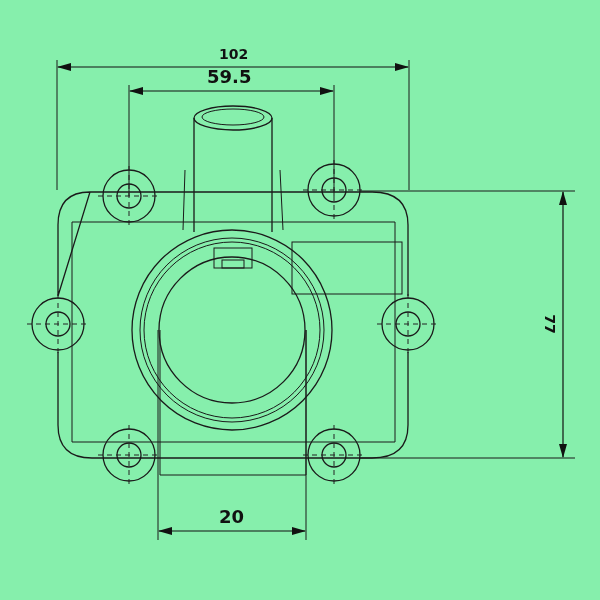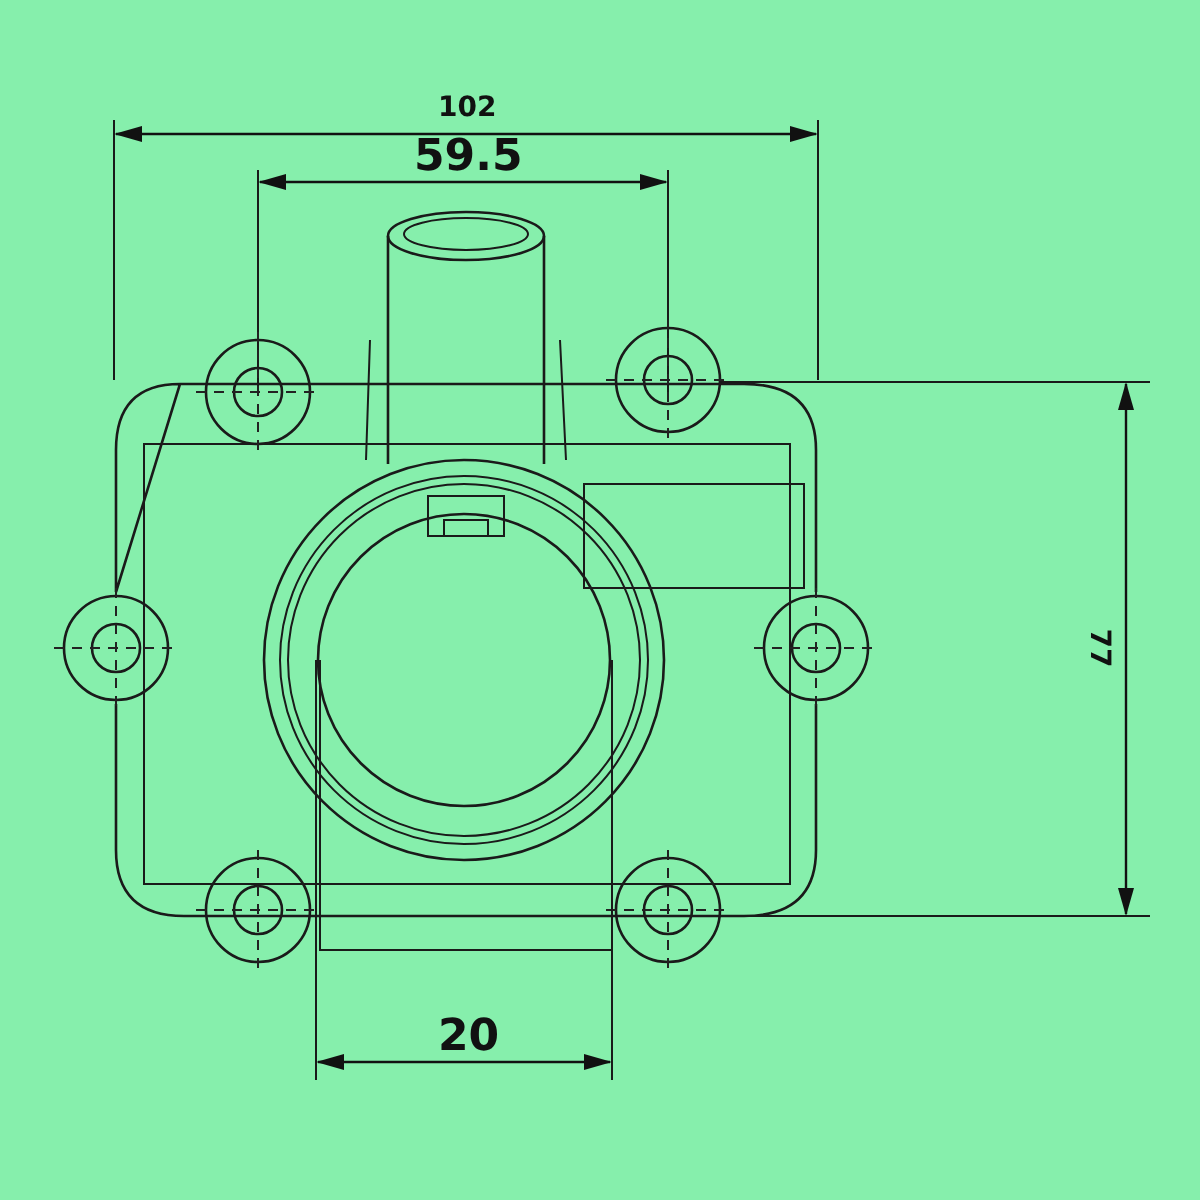--- a/index.html
+++ b/index.html
@@ -3,21 +3,21 @@
 <meta charset="utf-8">
 <style>
   html,body{margin:0;padding:0;background:#fff;}
   #stage{position:relative;width:600px;height:600px;background:#86efac;overflow:hidden;font-weight:bold;}
   svg{position:absolute;left:0;top:0;}
   .ln{fill:none;stroke:#1a1a1a;stroke-width:1.3;}
   .thin{fill:none;stroke:#1a1a1a;stroke-width:1;}
   .dim{fill:none;stroke:#111;stroke-width:1.2;}
   .dash{fill:none;stroke:#222;stroke-width:1;stroke-dasharray:5 4;}
   .lbl{position:absolute;font-family:"DejaVu Sans","Liberation Sans",sans-serif;color:#111;white-space:nowrap;}
-  .big{font-size:22px;text-align:right;}
+  .big{font-size:18px;text-align:right;}
   .small{font-size:14px;}
 </style>
 </head>
 <body>
 
 <div id="stage">
 <svg width="600" height="600" viewBox="0 0 600 600">
   <defs>
     <marker id="arr" markerWidth="14" markerHeight="8" refX="13" refY="4" orient="auto-start-reverse" markerUnits="userSpaceOnUse">
       <path d="M0,0 L14,4 L0,8 z" fill="#111"></path>

